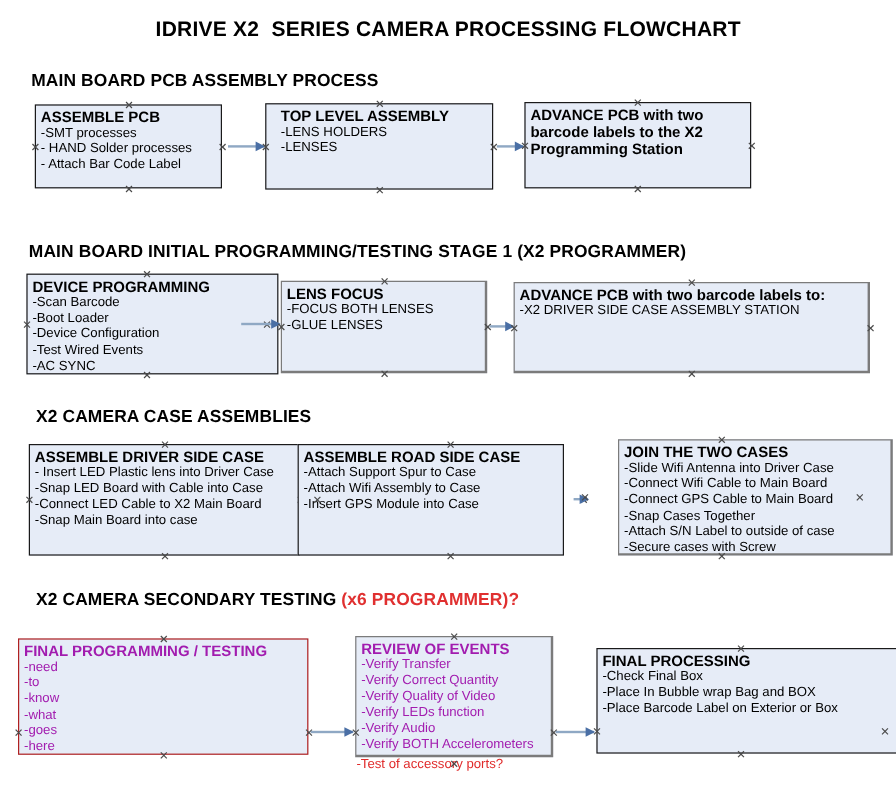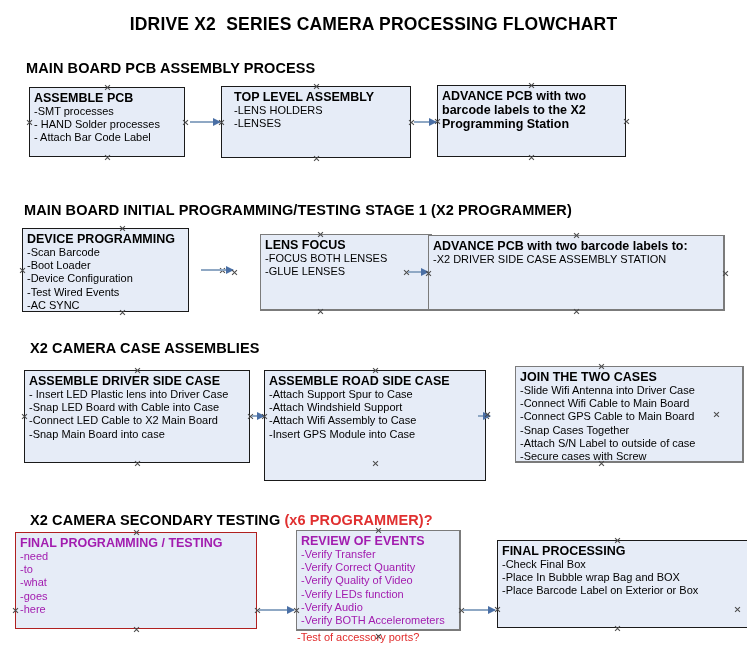--- a/index.html
+++ b/index.html
@@ -166,36 +166,36 @@
 <div class="node dark" style="left:437px; top:85px; width:189px; height:72px;">
   <div class="node-title wrap">ADVANCE PCB with two barcode labels to the  X2 Programming Station</div>
 </div>
 <div class="handle" style="left:531px; top:85px;"></div>
 <div class="handle" style="left:531px; top:157px;"></div>
 <div class="handle" style="left:437px; top:121px;"></div>
 <div class="handle" style="left:626px; top:121px;"></div>
 
 <div class="section-heading" style="left:24px; top:202px;">MAIN BOARD INITIAL PROGRAMMING/TESTING STAGE 1 (X2 PROGRAMMER)</div>
 
-<div class="node dark" style="left:22px; top:228px; width:167px; height:84px;">
+<div class="node dark" style="left:22px; top:228px; width:210px; height:84px;">
   <div class="node-title">DEVICE PROGRAMMING</div>
   <div class="node-line">-Scan Barcode</div>
   <div class="node-line">-Boot Loader</div>
   <div class="node-line">-Device Configuration</div>
   <div class="node-line">-Test Wired Events</div>
   <div class="node-line">-AC SYNC</div>
 </div>
 <div class="handle" style="left:122px; top:228px;"></div>
 <div class="handle" style="left:122px; top:312px;"></div>
 <div class="handle" style="left:22px;  top:270px;"></div>
 <div class="handle" style="left:222px; top:270px;"></div>
 
 <div class="arrow" style="left:201px; top:269px; width:32px;"></div>
 
-<div class="node shadowed" style="left:234px; top:234px; width:172px; height:77px;margin-left:26px;">
+<div class="node shadowed" style="left:234px; top:234px; width:172px; height:77px;">
   <div class="node-title">LENS FOCUS</div>
   <div class="node-line">-FOCUS BOTH LENSES</div>
   <div class="node-line">-GLUE LENSES</div>
 </div>
 <div class="handle" style="left:320px; top:234px;"></div>
 <div class="handle" style="left:320px; top:311px;"></div>
 <div class="handle" style="left:234px; top:272px;"></div>
 <div class="handle" style="left:406px; top:272px;"></div>
 
 <div class="arrow" style="left:408px; top:271px; width:20px;"></div>
@@ -218,24 +218,23 @@
   <div class="node-line">-Connect LED Cable to X2 Main Board</div>
   <div class="node-line">-Snap Main Board into case</div>
 </div>
 <div class="handle" style="left:137px; top:370px;"></div>
 <div class="handle" style="left:137px; top:463px;"></div>
 <div class="handle" style="left:24px;  top:416px;"></div>
 <div class="handle" style="left:250px; top:416px;"></div>
 
 <div class="arrow" style="left:252px; top:415px; width:12px;"></div>
 
-<div class="node dark" style="left:264px; top:370px; width:222px; height:111px;">
+<div class="node dark" style="left:248px; top:370px; width:222px; height:93px;">
   <div class="node-title">ASSEMBLE ROAD SIDE CASE</div>
   <div class="node-line">-Attach Support Spur to Case</div>
-  <div class="node-line">-Attach Windshield Support</div>
   <div class="node-line">-Attach Wifi Assembly to Case</div>
   <div class="node-line">-Insert GPS Module into Case</div>
 </div>
 <div class="handle" style="left:375px; top:370px;"></div>
 <div class="handle" style="left:375px; top:463px;"></div>
 <div class="handle" style="left:264px; top:416px;"></div>
 <div class="handle" style="left:486px; top:416px;"></div>
 
 <div class="arrow" style="left:478px; top:415px; width:12px;"></div>
 
@@ -246,28 +245,29 @@
   <div class="node-line">-Connect GPS Cable to Main Board</div>
   <div class="node-line">-Snap Cases Together</div>
   <div class="node-line">-Attach S/N Label to outside of case</div>
   <div class="node-line">-Secure cases with Screw</div>
 </div>
 <div class="handle" style="left:601px; top:366px;"></div>
 <div class="handle" style="left:601px; top:463px;"></div>
 <div class="handle" style="left:487px; top:414px;"></div>
 <div class="handle" style="left:716px; top:414px;"></div>
 
-<div class="section-heading" style="left:30px; top:492px;margin-top:20px;">
+<div class="section-heading" style="left:30px; top:492px;">
   <span>X2 CAMERA SECONDARY TESTING </span><span class="accent">(x6 PROGRAMMER)?</span>
 </div>
 
 <div class="node red red-border" style="left:15px; top:532px; width:242px; height:97px;">
   <div class="node-title">FINAL PROGRAMMING / TESTING</div>
   <div class="node-line">-need</div>
   <div class="node-line">-to</div>
+  <div class="node-line">-know</div>
   <div class="node-line">-what</div>
   <div class="node-line">-goes</div>
   <div class="node-line">-here</div>
 </div>
 <div class="handle" style="left:136px; top:532px;"></div>
 <div class="handle" style="left:136px; top:629px;"></div>
 <div class="handle" style="left:15px;  top:610px;"></div>
 <div class="handle" style="left:257px; top:610px;"></div>
 
 <div class="arrow" style="left:259px; top:609px; width:35px;"></div>

